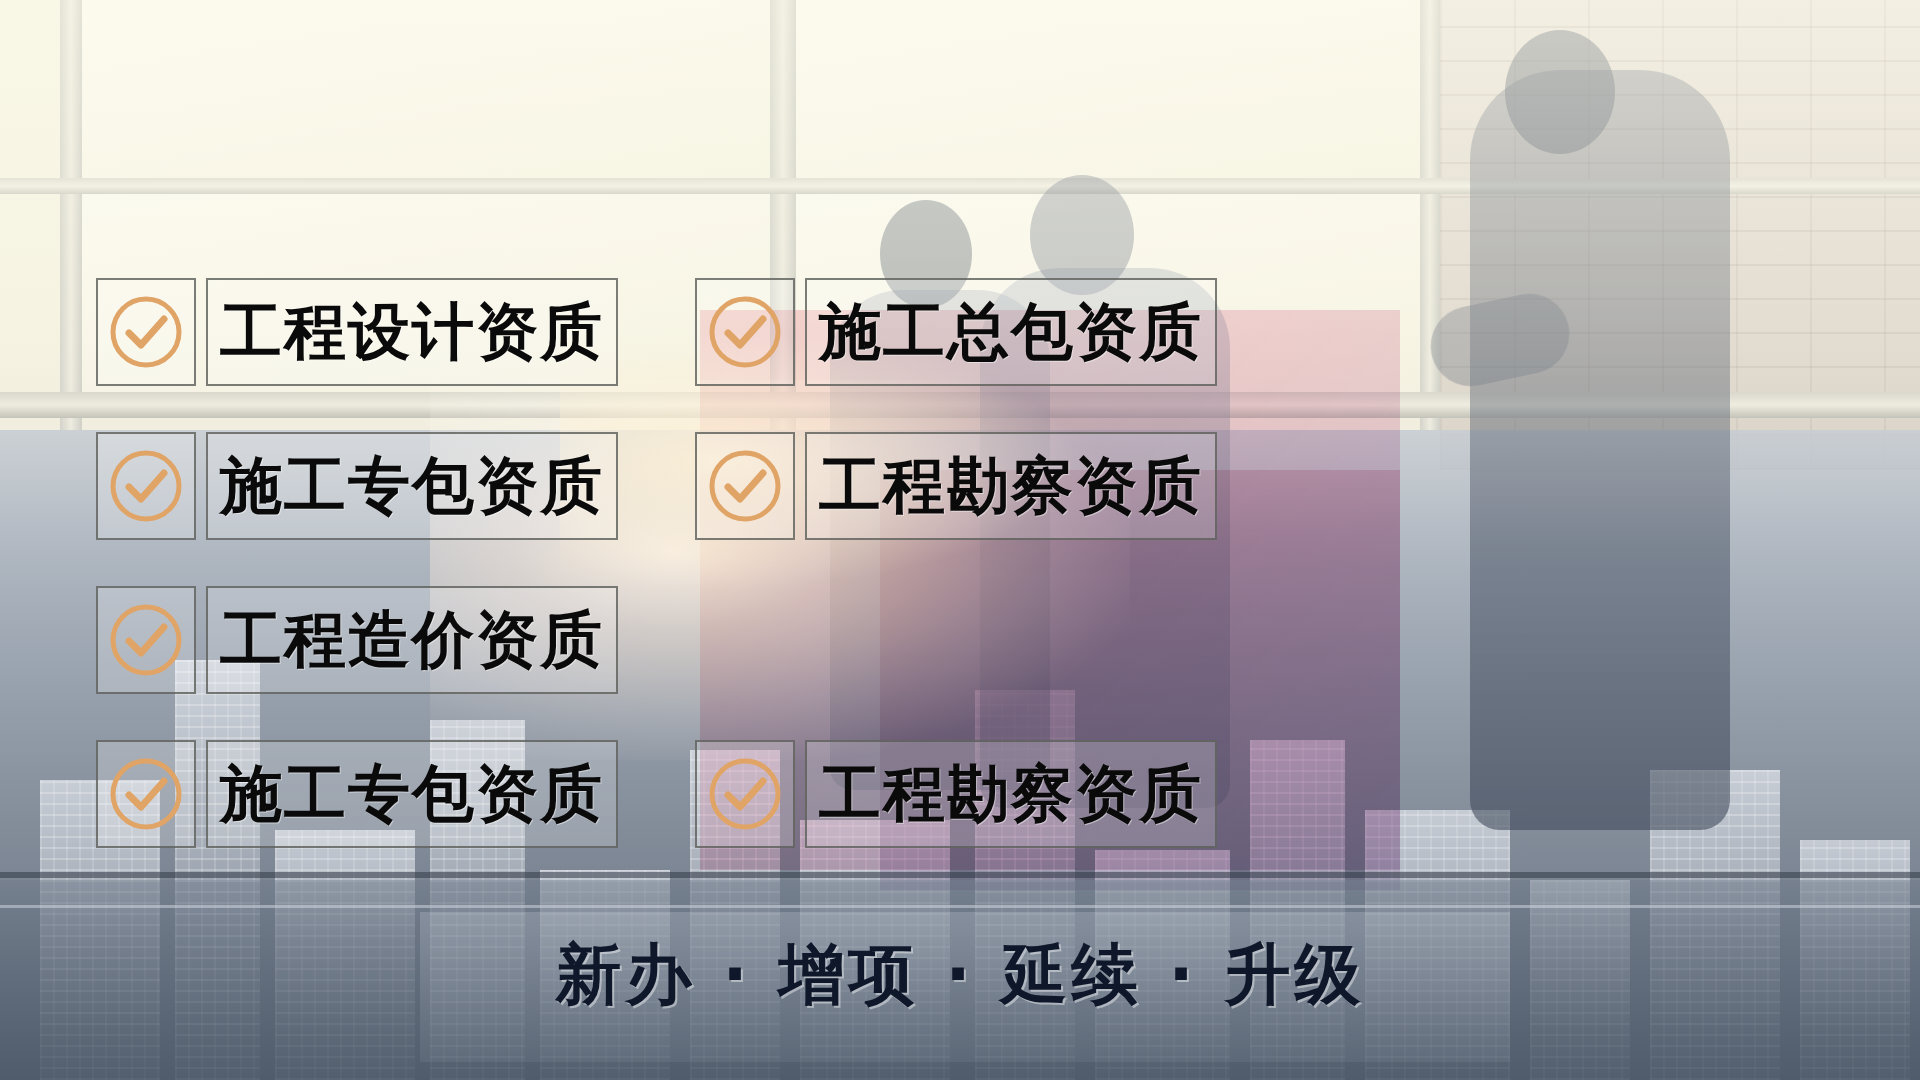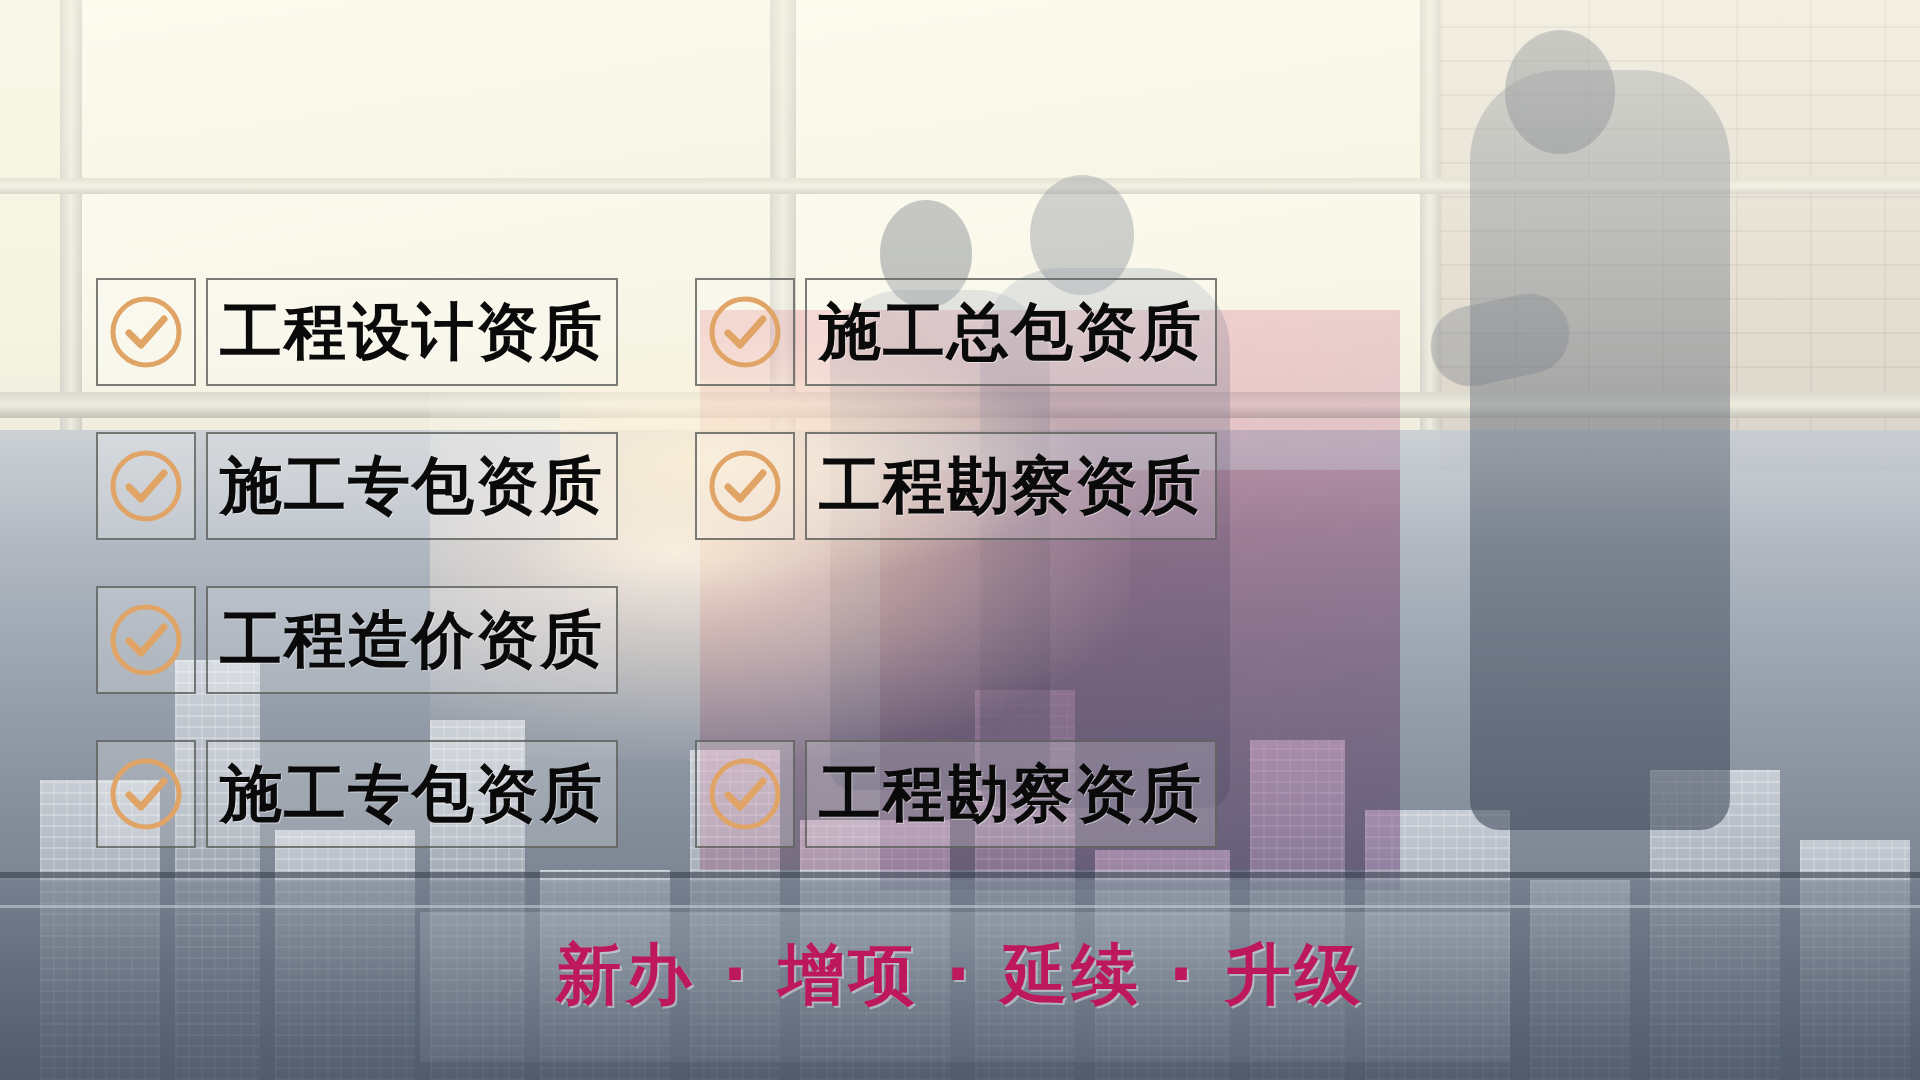--- a/index.html
+++ b/index.html
@@ -154,21 +154,21 @@
 
   .footer{
     position:absolute;left:0;right:0;top:942px;
     text-align:center;
   }
   .footer-inner{
     display:inline-block;
     font-size:66px;line-height:1;
     font-weight:bold;
     letter-spacing:4px;
-    color:#be185d;
+    color:#0f172a;
     font-family:"DejaVu Sans","Liberation Sans",sans-serif;
     text-shadow:2px 2px 0 rgba(255,255,255,.42);
   }
   .footer-band{
     position:absolute;left:420px;top:912px;width:1090px;height:150px;
     background:linear-gradient(180deg,rgba(226,232,240,.20),rgba(180,190,205,.10));
   }
 </style>
 </head>
 <body>

